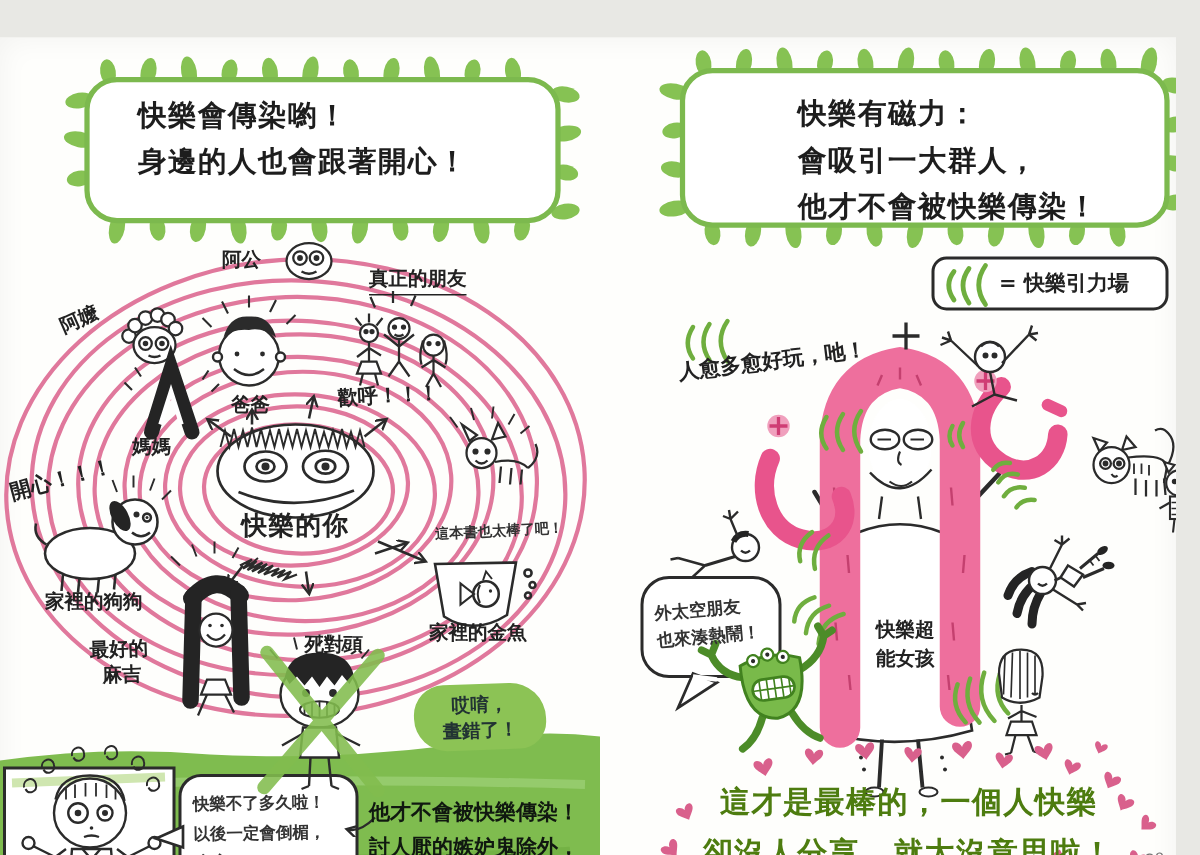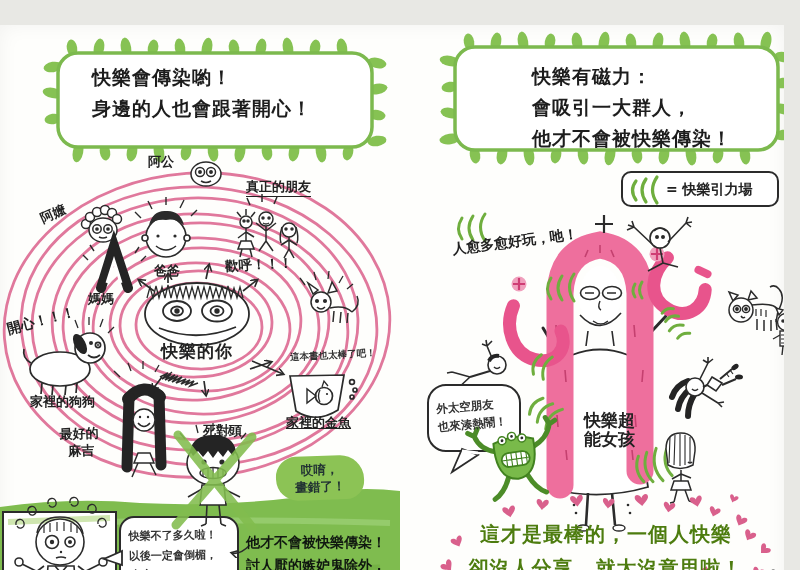--- a/index.html
+++ b/index.html
@@ -507,55 +507,55 @@
   <div class="t bubbletxt" style="left:92px;top:37px;">
     <div>快樂會傳染喲！</div>
     <div>身邊的人也會跟著開心！</div>
   </div>
   <div class="t bubbletxt" style="left:532px;top:36px;">
     <div>快樂有磁力：</div>
     <div>會吸引一大群人，</div>
     <div>他才不會被快樂傳染！</div>
   </div>
 
-  <div class="t lbl" style="left:148px;top:129px;">阿公</div>
+  <div class="t lbl" style="left:148px;top:141px;">阿公</div>
   <div class="t lbl" style="left:40px;top:181px;transform:rotate(-24deg);">阿嬤</div>
   <div class="t lbl underline" style="left:246px;top:154px;">真正的朋友</div>
   <div class="t lbl" style="left:88px;top:266px;">媽媽</div>
   <div class="t lbl" style="left:154px;top:238px;">爸爸</div>
   <div class="t lbl" style="left:225px;top:231px;transform:rotate(-3deg);font-size:13.5px;">歡呼！！！</div>
   <div class="t lbl" style="left:6px;top:287px;transform:rotate(-15deg);font-size:14px;">開心！！！</div>
   <div class="t b" style="left:161px;top:316px;font-size:17px;letter-spacing:1px;">快樂的你</div>
   <div class="t lbl" style="left:30px;top:369px;">家裡的狗狗</div>
   <div class="t lbl" style="left:60px;top:400px;transform:rotate(-2deg);line-height:17px;">
     <div>最好的</div>
     <div style="padding-left:8px;">麻吉</div>
   </div>
   <div class="t lbl" style="left:203px;top:398px;">死對頭</div>
-  <div class="t lbl" style="left:286px;top:390px;text-decoration:underline;">家裡的金魚</div>
+  <div class="t lbl" style="left:286px;top:390px;">家裡的金魚</div>
   <div class="t hand" style="left:290px;top:324px;font-size:9.5px;transform:rotate(-3deg);">這本書也太棒了吧！</div>
 
   <div id="oops-pill" style="left:276px;top:431px;width:88px;height:44px;">
     <div>哎唷，</div>
     <div style="padding-top:0;">畫錯了！</div>
   </div>
 
   <div class="t hand" style="left:129px;top:501px;font-size:11px;line-height:19.5px;transform:rotate(-1deg);">
     <div>快樂不了多久啦！</div>
     <div>以後一定會倒楣，</div>
     <div>哼哼……</div>
   </div>
   <div class="t b" style="left:246px;top:506px;font-size:14px;line-height:23px;color:#101810;">
     <div>他才不會被快樂傳染！</div>
     <div>討人厭的嫉妒鬼除外，</div>
   </div>
 
   <div class="t b" style="left:666px;top:156px;font-size:14px;">= 快樂引力場</div>
   <div class="t b" style="left:452px;top:208px;font-size:14px;transform:rotate(-7deg);">人愈多愈好玩，吔！</div>
-  <div class="t b" style="left:584px;top:386px;font-size:17px;line-height:19px;text-align:right;">
+  <div class="t b" style="left:584px;top:386px;font-size:13px;line-height:19px;text-align:right;">
     <div>快樂超</div>
     <div>能女孩</div>
   </div>
   <div class="t hand" style="left:437px;top:372px;font-size:11.5px;line-height:18px;transform:rotate(-5deg);">
     <div>外太空朋友</div>
     <div>也來湊熱鬧！</div>
   </div>
 
   <div class="t" id="bottom-msg" style="left:430px;top:492px;width:352px;">
     <div>這才是最棒的，一個人快樂</div>

